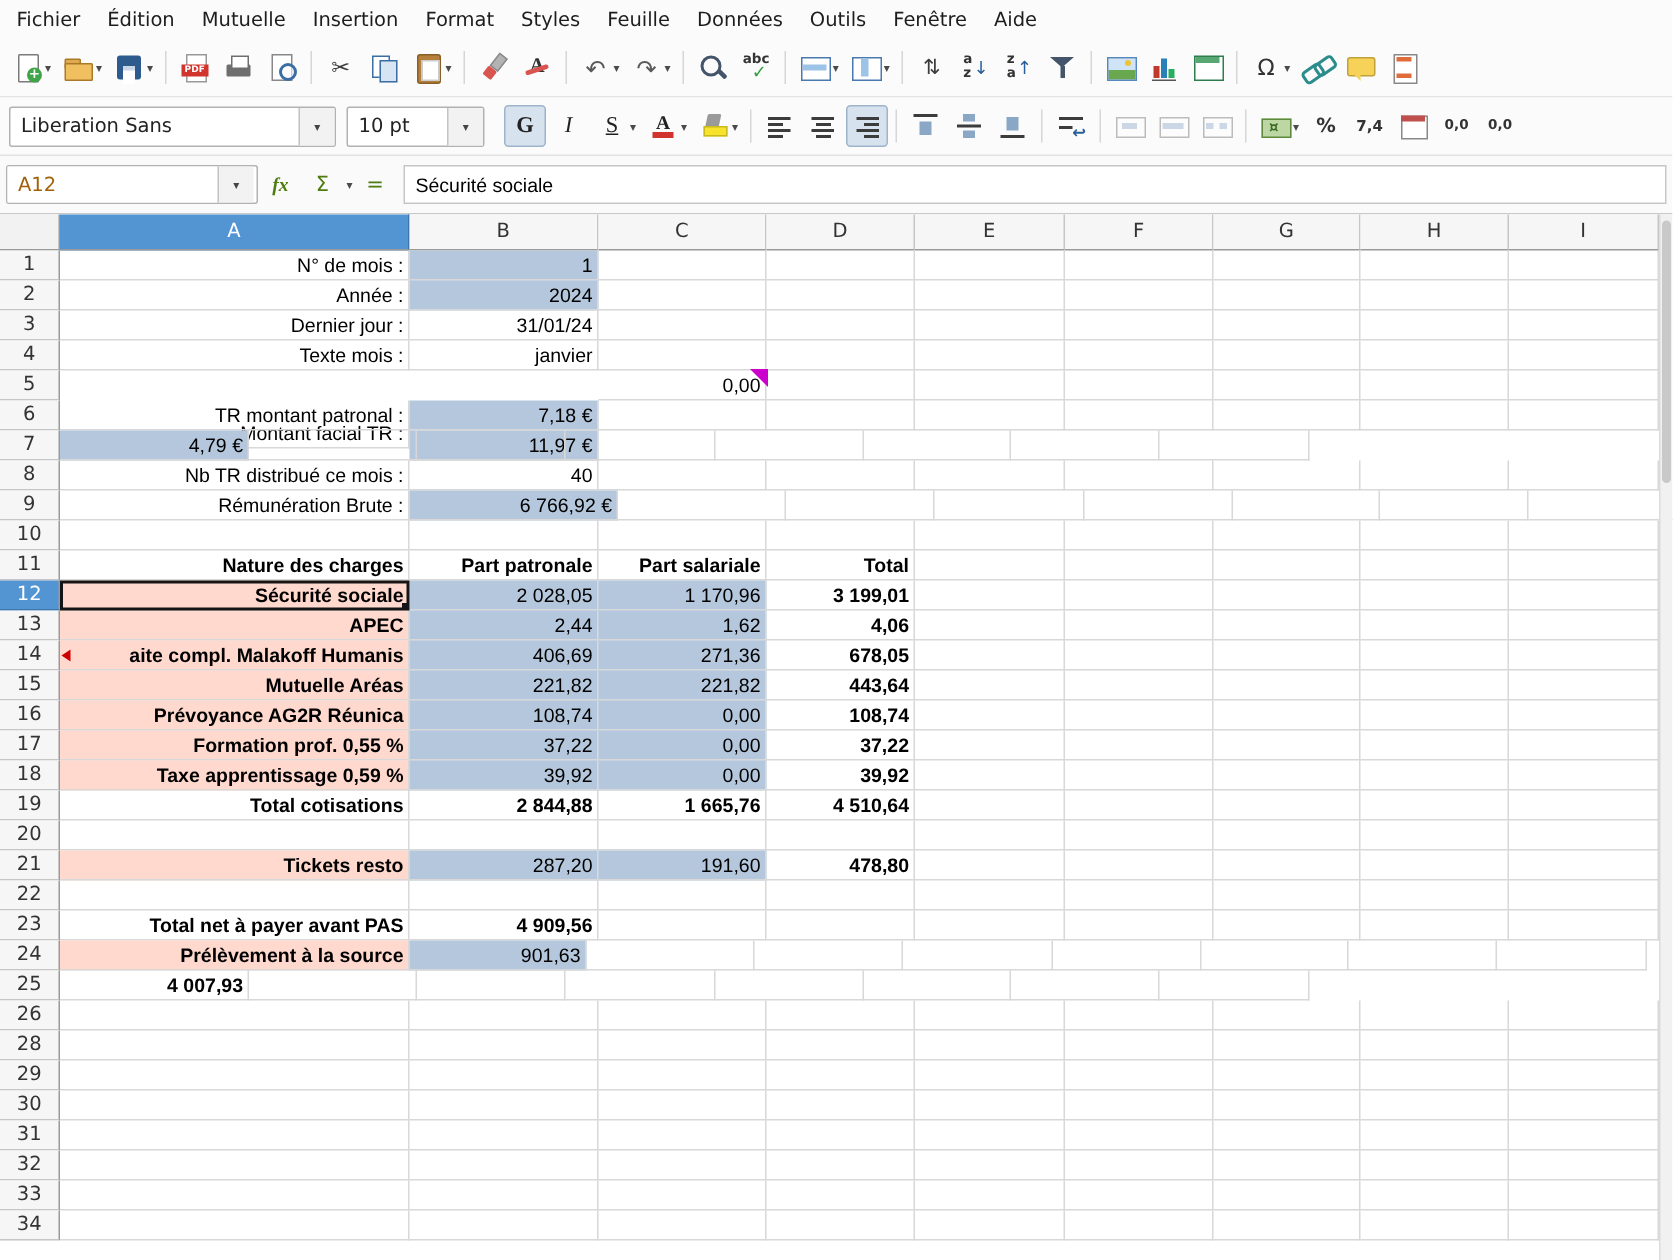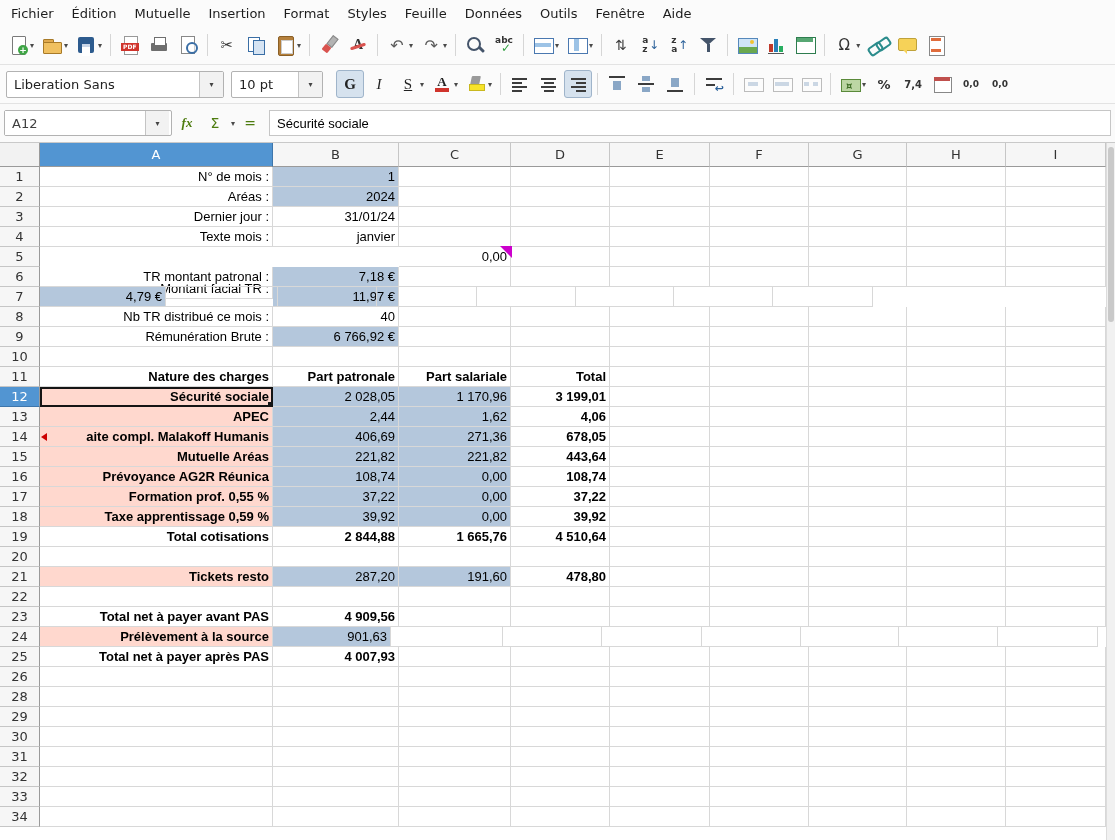--- a/index.html
+++ b/index.html
@@ -104,21 +104,21 @@
   border-radius:2px;font-size:13px;color:#222;flex:none}
 .combo-text{padding-left:7px;flex:1;overflow:hidden;white-space:nowrap}
 .combo-arrow{width:24px;height:100%;border-left:1px solid #c4c4c4;display:flex;align-items:center;
   justify-content:center;font-size:8px;color:#444;background:#f2f2f2}
 .font-combo{width:218px;margin:0 6px 0 2px}
 .size-combo{width:92px;margin-right:12px}
 
 .formulabar{height:39px;display:flex;align-items:center;background:#fafafa;
   border-bottom:1px solid #c9c9c9;padding:0 4px;gap:2px}
 .namebox{display:flex;align-items:center;height:26px;border:1px solid #b2b2b2;background:#fff;border-radius:2px;width:168px;flex:none}
-.namebox input{border:0;outline:0;width:140px;height:100%;padding-left:7px;font:13px "DejaVu Sans",sans-serif;color:#404040}
+.namebox input{border:0;outline:0;width:140px;height:100%;padding-left:7px;font:13px "DejaVu Sans",sans-serif;color:#a16207}
 .fbtn{width:26px;height:26px;display:flex;align-items:center;justify-content:center;
   font-size:14px;color:#4d7c0f;border-radius:3px;flex:none}
 .fbtn.fx{font:italic 700 13px "Liberation Serif",serif}
 .fb-input{flex:1;height:26px;border:1px solid #c6c6c6;background:#fff;font:13px "Liberation Sans",sans-serif;
   padding-left:7px;outline:0;color:#000;margin-left:4px}
 
 .sheet{position:relative;background:#fff}
 .colheaders{display:flex;height:24px}
 .corner{width:40px;height:24px;background:#f2f2f2;border-right:1px solid #9a9a9a;border-bottom:1px solid #9a9a9a;flex:none}
 .colh{height:24px;background:#f6f6f6;border-right:1px solid #c6c6c6;border-bottom:1px solid #9a9a9a;
@@ -416,21 +416,21 @@
         <div class="cell" style="width: 112px;"></div>
         <div class="cell" style="width: 99px;"></div>
         <div class="cell" style="width: 100px;"></div>
         <div class="cell" style="width: 99px;"></div>
         <div class="cell" style="width: 98px;"></div>
         <div class="cell" style="width: 99px;"></div>
         <div class="cell" style="width: 100px;"></div>
       </div>
       <div class="grid-row">
         <div class="rowh">2</div>
-        <div class="cell" style="width: 233px;">Aréas :</div>
+        <div class="cell" style="width: 233px;">Année :</div>
         <div class="cell bgb" style="width: 126px;">2024</div>
         <div class="cell" style="width: 112px;"></div>
         <div class="cell" style="width: 99px;"></div>
         <div class="cell" style="width: 100px;"></div>
         <div class="cell" style="width: 99px;"></div>
         <div class="cell" style="width: 98px;"></div>
         <div class="cell" style="width: 99px;"></div>
         <div class="cell" style="width: 100px;"></div>
       </div>
       <div class="grid-row">
@@ -500,21 +500,21 @@
         <div class="cell" style="width: 99px;"></div>
         <div class="cell" style="width: 100px;"></div>
         <div class="cell" style="width: 99px;"></div>
         <div class="cell" style="width: 98px;"></div>
         <div class="cell" style="width: 99px;"></div>
         <div class="cell" style="width: 100px;"></div>
       </div>
       <div class="grid-row">
         <div class="rowh">9</div>
         <div class="cell" style="width: 233px;">Rémunération Brute :</div>
-        <div class="cell bgb" style="width: 126px;">6 766,92 €</div>
+        <div class="cell bgb" style="width: 139px;">6 766,92 €</div>
         <div class="cell" style="width: 112px;"></div>
         <div class="cell" style="width: 99px;"></div>
         <div class="cell" style="width: 100px;"></div>
         <div class="cell" style="width: 99px;"></div>
         <div class="cell" style="width: 98px;"></div>
         <div class="cell" style="width: 99px;"></div>
         <div class="cell" style="width: 100px;"></div>
       </div>
       <div class="grid-row">
         <div class="rowh">10</div>
@@ -691,21 +691,20 @@
         <div class="cell" style="width: 112px;"></div>
         <div class="cell" style="width: 99px;"></div>
         <div class="cell" style="width: 100px;"></div>
         <div class="cell" style="width: 99px;"></div>
         <div class="cell" style="width: 98px;"></div>
         <div class="cell" style="width: 99px;"></div>
         <div class="cell" style="width: 100px;"></div>
       </div>
       <div class="grid-row">
         <div class="rowh">25</div>
-        <div class="cell b" style="width: 233px;">Total net à payer après PAS</div>
         <div class="cell b" style="width: 126px;">4 007,93</div>
         <div class="cell" style="width: 112px;"></div>
         <div class="cell" style="width: 99px;"></div>
         <div class="cell" style="width: 100px;"></div>
         <div class="cell" style="width: 99px;"></div>
         <div class="cell" style="width: 98px;"></div>
         <div class="cell" style="width: 99px;"></div>
         <div class="cell" style="width: 100px;"></div>
       </div>
       <div class="grid-row">

